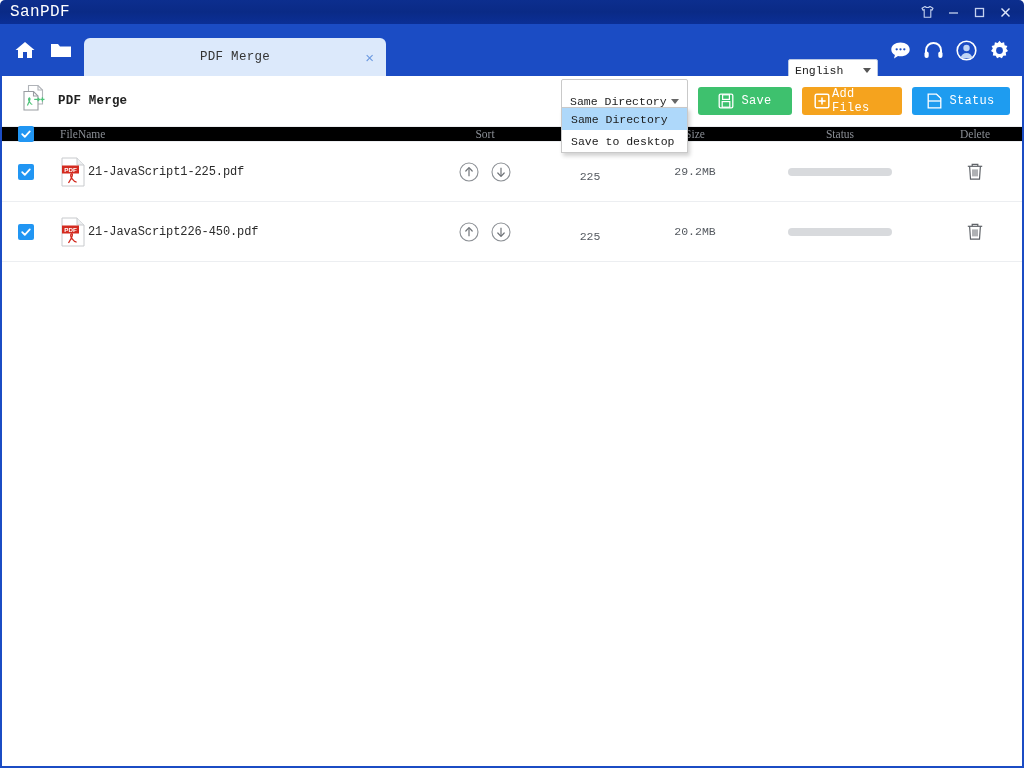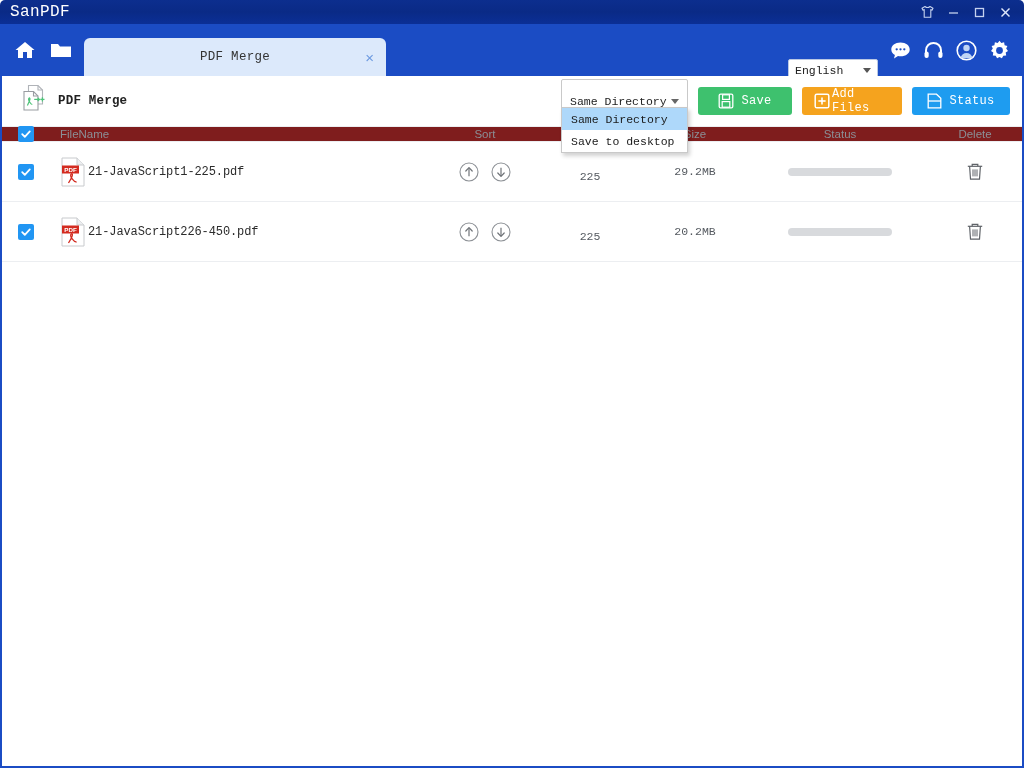--- a/index.html
+++ b/index.html
@@ -231,26 +231,26 @@
   }
   .btn svg { display: block; }
   .btn-save { background: #3ec16e; width: 94px; }
   .btn-add  { background: #f5a31e; width: 100px; gap: 2px; }
   .btn-merge{ background: #1e9cf0; width: 98px; }
 
   
   .thead {
     position: relative;
     height: 16px;
-    background: #7f1d1d;
+    background: #000000;
     border-top: 1px solid #eceef1;
     border-bottom: 1px solid #eceef1;
     display: flex;
     align-items: center;
-    font-family: Liberation Sans, sans-serif;
+    font-family: Liberation Serif, serif;
     font-size: 11.5px;
     color: #8b8f96;
   }
 
   .col-check { width: 48px; display: flex; align-items: center; justify-content: center; flex: none; }
   .col-name  { width: 380px; padding-left: 10px; flex: none; }
   .col-sort  { width: 110px; text-align: center; flex: none; }
   .col-pages { width: 100px; text-align: center; flex: none; margin-top: 9px; }
   .col-size  { width: 110px; text-align: center; flex: none; }
   .col-status{ width: 180px; text-align: center; flex: none; }

